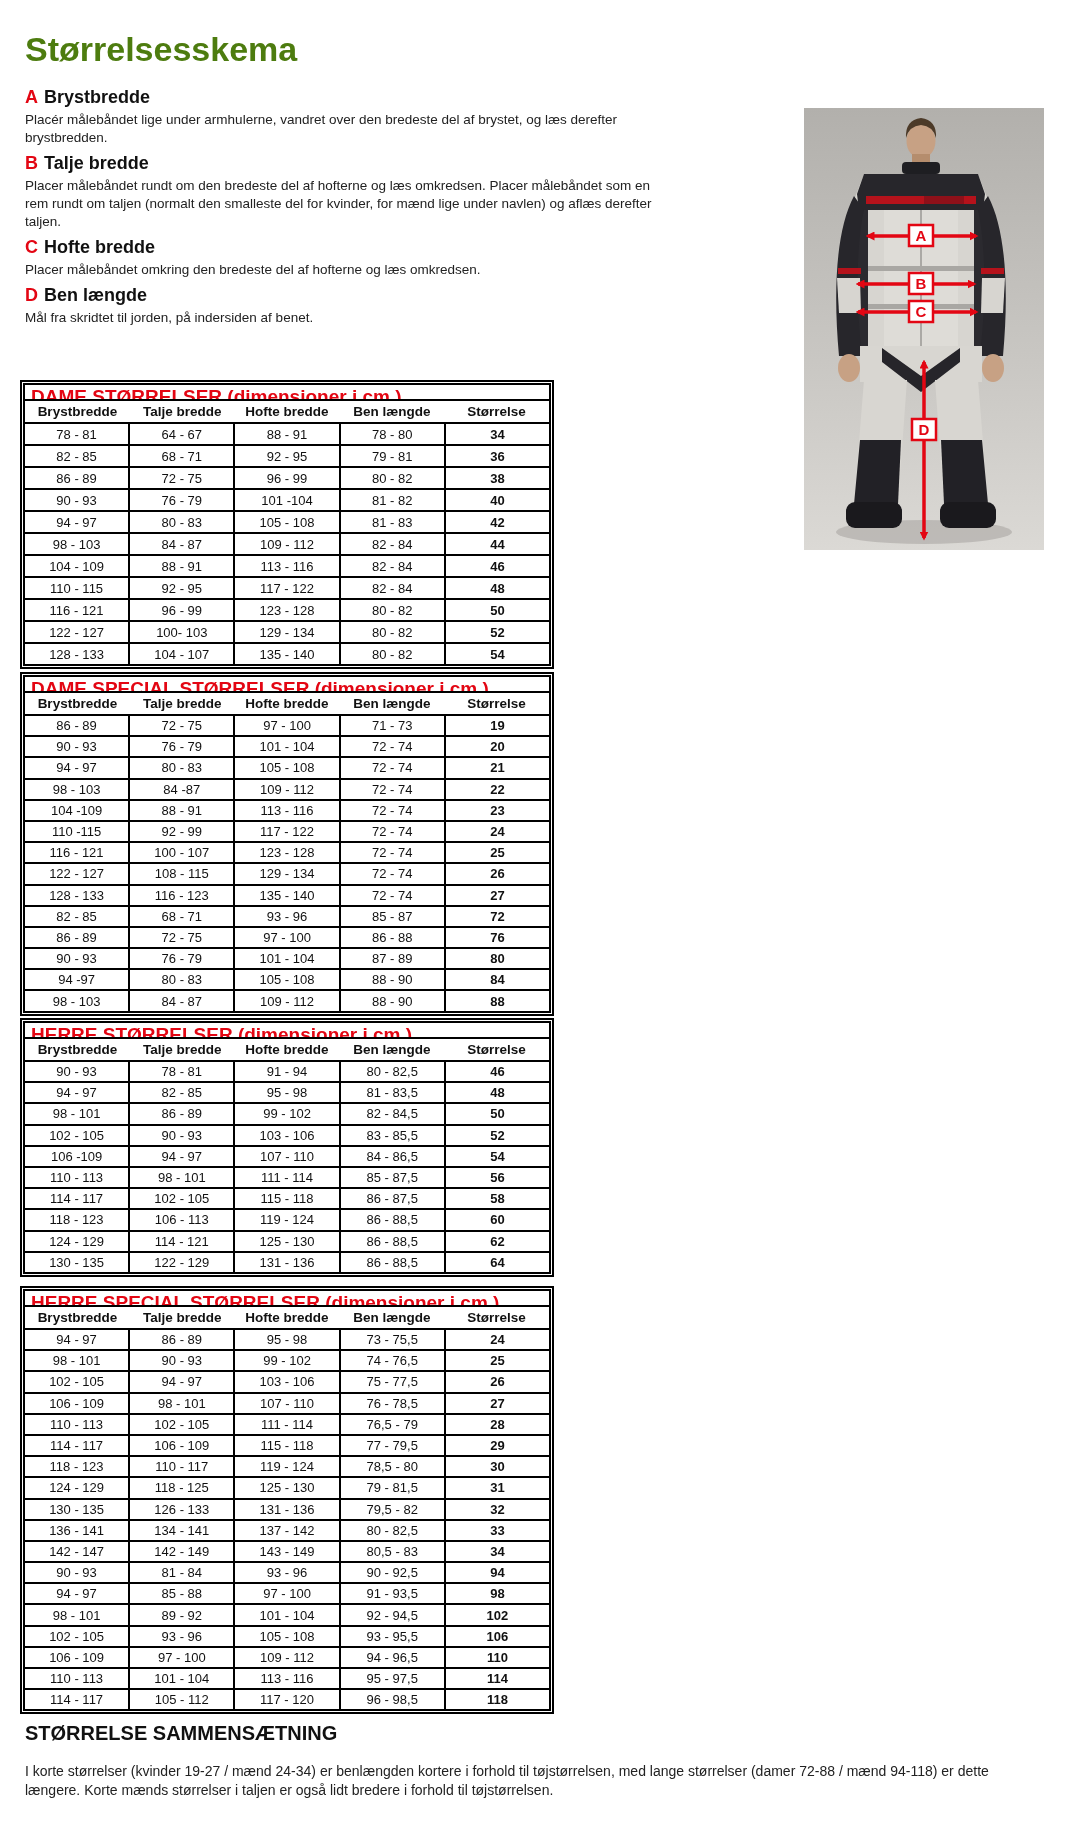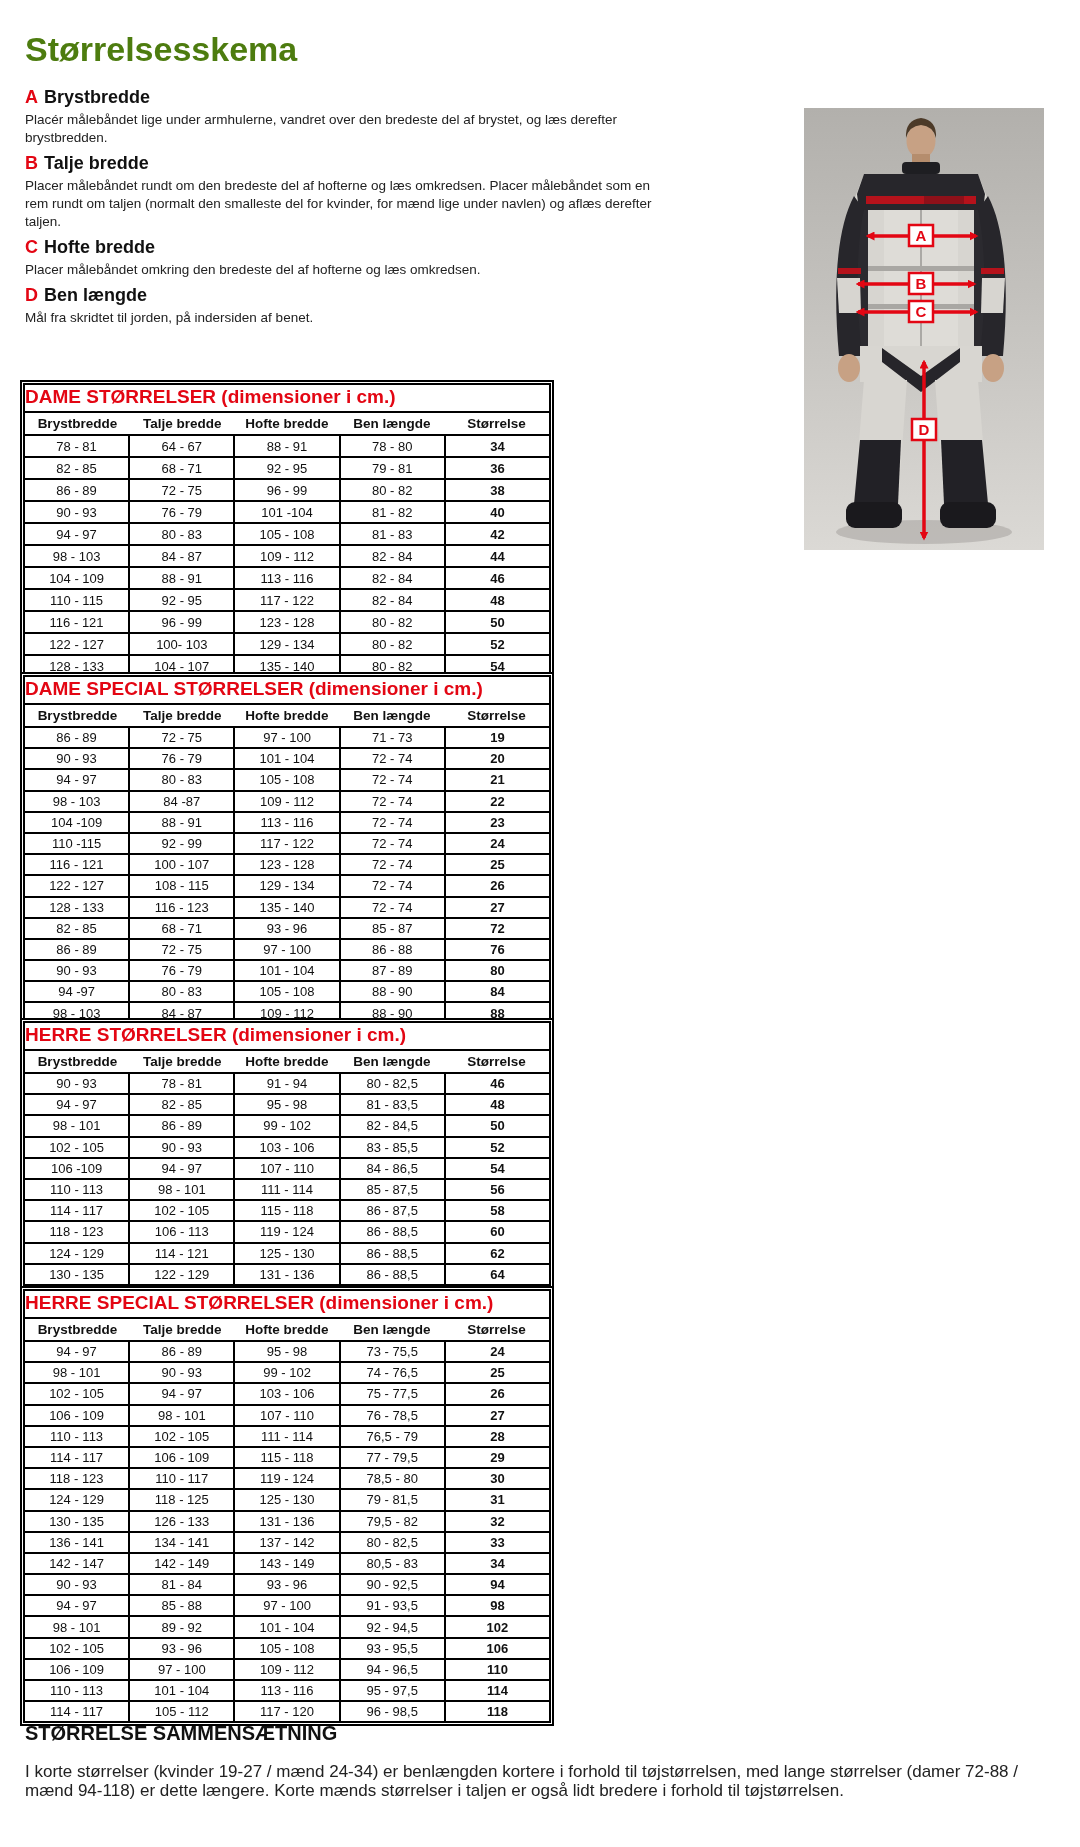--- a/index.html
+++ b/index.html
@@ -20,23 +20,23 @@
   .mt-c{margin-top:30px;}
   .mt-d{margin-top:6px;}
 
   
   .sizes-table{
     position:absolute;left:20px;width:534px;background:#fff;
     border:2px solid #000;padding:1px;box-sizing:border-box;
   }
   .t-inner{border:2px solid #000;}
   .t-title{
-    box-sizing:border-box;height:28px;border-bottom:2px solid #000;
+    box-sizing:border-box;height:16px;border-bottom:2px solid #000;
     font-size:19px;font-weight:bold;color:#e30613;
-    padding:1px 0 0 0;white-space:nowrap;overflow:hidden;
+    padding:1px 0 0 6px;white-space:nowrap;overflow:hidden;
   }
   .t-head{
     display:flex;height:21px;border-bottom:2px solid #000;
     align-items:center;font-weight:bold;font-size:13.5px;color:#111;
   }
   .t-head .th{flex:1;text-align:center;}
   .tr{display:flex;height:20px;font-size:13px;color:#111;}
   .compact .tr{height:19.2px;}
   .tr + .tr{border-top:2px solid #000;}
   .td{
@@ -45,21 +45,21 @@
   }
   .td:last-child{border-right:none;font-weight:bold;}
   #table-dame{top:380px;}
   #table-dame-special{top:672px;}
   #table-herre{top:1018px;}
   #table-herre-special{top:1286px;}
 
   
   .footer{position:absolute;left:25px;top:1722px;width:1012px;}
   .footer h3{margin:0;font-size:20px;font-weight:bold;color:#111;}
-  .footer p{margin:17px 0 0 0;font-size:17px;line-height:19px;color:#222;}
+  .footer p{margin:17px 0 0 0;font-size:14px;line-height:19px;color:#222;}
 
   
   .figure-wrap{position:absolute;left:804px;top:108px;width:240px;height:442px;}
 </style>
 </head>
 <body>
 
 <h1 class="page-title">Størrelsesskema</h1>
 
 <div class="intro">

